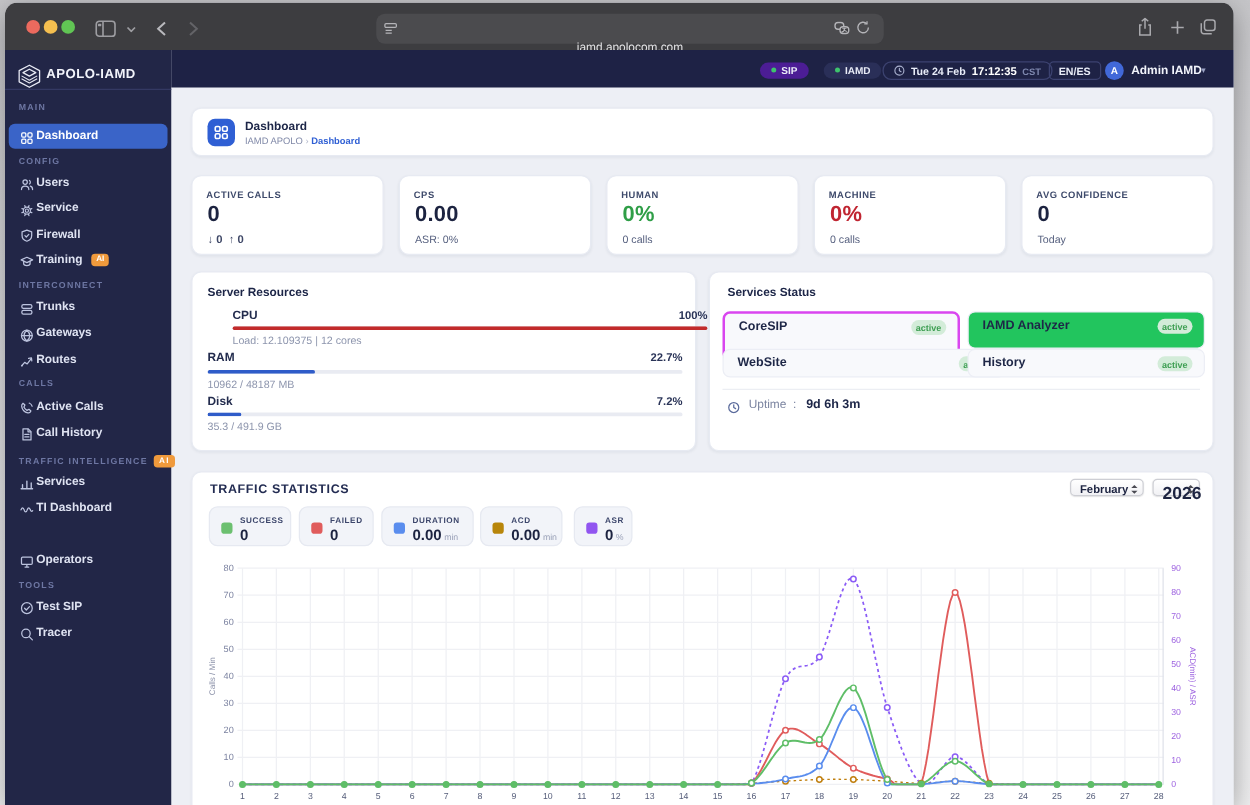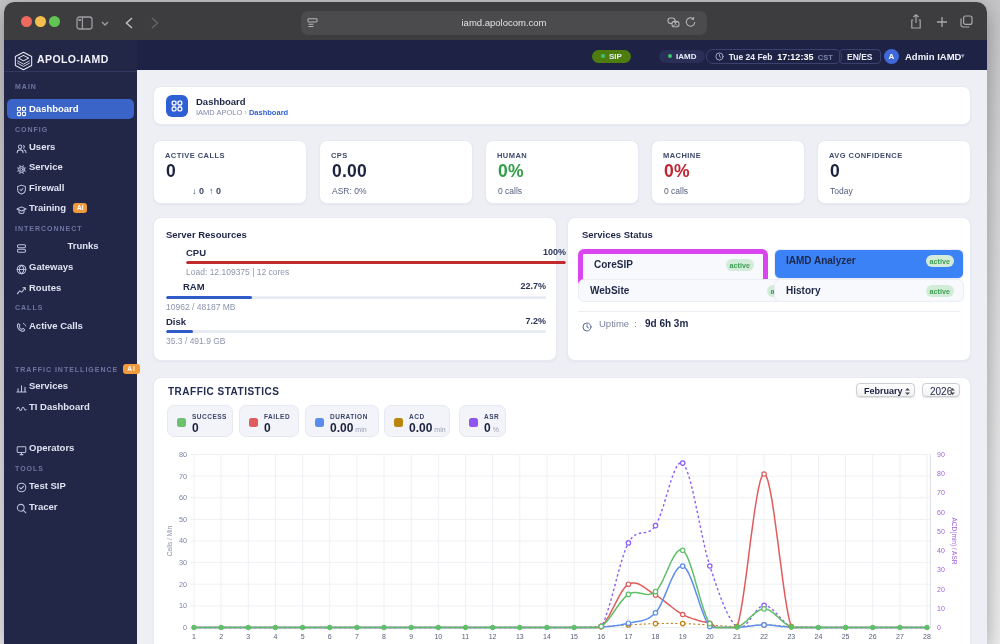--- a/index.html
+++ b/index.html
@@ -40,21 +40,21 @@
       </svg>
 <svg width="8" height="12" viewBox="0 0 8 12" style="position:absolute;left:147px;top:15px" fill="none" stroke="#636367" stroke-width="1.6">
         <path d="M1 1l5.5 5L1 11"></path>
       </svg>
 <div style="position:absolute;left:297px;top:9px;width:406px;height:24px;background:#4b4b4e;border-radius:7px;"></div>
 <svg width="11" height="11" viewBox="0 0 12 12" style="position:absolute;left:303px;top:15px" fill="none" stroke="#b4b4b8" stroke-width="1.1">
         <rect x="1" y="2" width="10" height="3.4" rx="1"></rect>
         <line x1="1.6" y1="8" x2="7" y2="8"></line>
         <line x1="1.6" y1="10.4" x2="7" y2="10.4"></line>
       </svg>
-<div style="position:absolute;left:297px;top:9px;width:406px;height:24px;text-align:center;line-height:24px;font-size:9.5px;color:#e3e3e5">iamd.apolocom.com</div>
+<div style="position:absolute;left:297px;top:25px;width:406px;height:24px;text-align:center;line-height:24px;font-size:9.5px;color:#e3e3e5">iamd.apolocom.com</div>
 <svg width="13" height="11" viewBox="0 0 13 11" style="position:absolute;left:663px;top:15px" fill="none" stroke="#b4b4b8" stroke-width="1.1">
         <rect x="1" y="1" width="7" height="5.4" rx="2.4"></rect>
         <rect x="5" y="4.4" width="7" height="5.4" rx="2.4" fill="#3d3d40"></rect>
         <path d="M6.8 5.6h3.4M8.5 5.6v.5c0 1.3-1 2.4-2.4 2.6M8.1 6.1c.3 1.1 1.2 2 2.4 2.1" stroke-width=".9"></path>
       </svg>
 <svg width="11" height="12" viewBox="0 0 12 13" style="position:absolute;left:681px;top:14px" fill="none" stroke="#b4b4b8" stroke-width="1.2">
         <path d="M10.6 6.5a4.6 4.6 0 1 1-1.4-3.3"></path>
         <path d="M9.4 1v2.4H7" stroke-width="1.1"></path>
       </svg>
 <svg width="12" height="15" viewBox="0 0 12 15" style="position:absolute;left:906px;top:12px" fill="none" stroke="#a9a9ad" stroke-width="1.2">
@@ -99,38 +99,42 @@
           </svg></span><span class="lbl">Service</span></div>
 <div class="sit" style="top:137.5px;"><span class="sic"><svg width="11" height="11" viewBox="0 0 12 12" fill="none" stroke="#bcc3de" stroke-width="1.1" stroke-linecap="round" stroke-linejoin="round">
             <path d="M6 1.2l4.2 1.6v3.1c0 2.6-1.8 4.3-4.2 5-2.4-.7-4.2-2.4-4.2-5V2.8z"></path>
             <path d="M4.3 6l1.2 1.2 2.2-2.3"></path>
           </svg></span><span class="lbl">Firewall</span></div>
 <div class="sit" style="top:158px;"><span class="sic"><svg width="11" height="11" viewBox="0 0 12 12" fill="none" stroke="#bcc3de" stroke-width="1.1" stroke-linecap="round" stroke-linejoin="round">
             <path d="M6 2L11 4.3 6 6.6 1 4.3z"></path>
             <path d="M3.2 5.4v2.3c0 .8 1.3 1.5 2.8 1.5s2.8-.7 2.8-1.5V5.4"></path>
           </svg></span><span class="lbl">Training</span><span class="ai">AI</span></div>
 <div class="slb" style="top:184.5px;">INTERCONNECT</div>
-<div class="sit" style="top:196px;text-align:center;"><span class="sic"><svg width="11" height="11" viewBox="0 0 12 12" fill="none" stroke="#bcc3de" stroke-width="1.1" stroke-linecap="round" stroke-linejoin="round">
+<div class="sit" style="top:196px;"><span class="sic"><svg width="11" height="11" viewBox="0 0 12 12" fill="none" stroke="#bcc3de" stroke-width="1.1" stroke-linecap="round" stroke-linejoin="round">
             <rect x="1.6" y="1.8" width="8.8" height="3.4" rx="1.4"></rect>
             <rect x="1.6" y="6.8" width="8.8" height="3.4" rx="1.4"></rect>
           </svg></span><span class="lbl">Trunks</span></div>
 <div class="sit" style="top:217px;"><span class="sic"><svg width="11" height="11" viewBox="0 0 12 12" fill="none" stroke="#bcc3de" stroke-width="1.1" stroke-linecap="round" stroke-linejoin="round">
             <circle cx="6" cy="6" r="4.7"></circle>
             <path d="M1.3 6h9.4M6 1.3c-3.4 3-3.4 6.4 0 9.4 3.4-3 3.4-6.4 0-9.4z"></path>
           </svg></span><span class="lbl">Gateways</span></div>
 <div class="sit" style="top:237.5px;"><span class="sic"><svg width="11" height="11" viewBox="0 0 12 12" fill="none" stroke="#bcc3de" stroke-width="1.1" stroke-linecap="round" stroke-linejoin="round">
             <path d="M1.5 10.5l2.6-3 2.2 1.4 3.5-4.6"></path>
             <path d="M7.5 4.1l2.5-.4.3 2.5"></path>
             <circle cx="1.8" cy="10.4" r=".7" fill="#bcc3de" stroke="none"></circle>
           </svg></span><span class="lbl">Routes</span></div>
 <div class="slb" style="top:264px;">CALLS</div>
 <div class="sit" style="top:275.5px;"><span class="sic"><svg width="11" height="11" viewBox="0 0 12 12" fill="none" stroke="#bcc3de" stroke-width="1.1" stroke-linecap="round" stroke-linejoin="round">
             <path d="M2.6 1.8l1.7 1.5-.9 1.8c.5 1.2 1.5 2.3 2.7 2.9l1.7-1 1.7 1.5c-.5 1.2-1.5 1.9-2.7 1.6-2.6-.6-4.8-2.8-5.3-5.5-.2-1.1.2-2.1 1.1-2.8z"></path>
             <path d="M8 1.6c1.3.5 2.2 1.5 2.6 2.8" stroke-width="1"></path>
           </svg></span><span class="lbl">Active Calls</span></div>
+<div class="sit" style="top:296.5px;"><span class="sic"><svg width="11" height="11" viewBox="0 0 12 12" fill="none" stroke="#bcc3de" stroke-width="1.1" stroke-linecap="round" stroke-linejoin="round">
+            <path d="M2.6 1.2h4.6l2.4 2.4v7.2H2.6z"></path>
+            <path d="M7 1.4v2.4h2.4M4.2 6h3.6M4.2 8.2h3.6"></path>
+          </svg></span><span class="lbl">Call History</span></div>
 <div class="slb" style="top:323.5px;">TRAFFIC INTELLIGENCE<span class="ai" style="margin-left:5px">AI</span></div>
 <div class="sit" style="top:335.5px;"><span class="sic"><svg width="11" height="11" viewBox="0 0 12 12" fill="none" stroke="#bcc3de" stroke-width="1.1" stroke-linecap="round" stroke-linejoin="round">
             <path d="M2.2 10.6V7.4M6 10.6V4.2M9.8 10.6V5.8M1 10.9h10" stroke-width="1.2"></path>
           </svg></span><span class="lbl">Services</span></div>
 <div class="sit" style="top:356.5px;"><span class="sic"><svg width="11" height="11" viewBox="0 0 12 12" fill="none" stroke="#bcc3de" stroke-width="1.1" stroke-linecap="round" stroke-linejoin="round">
             <path d="M.9 6.4c.9-2.4 2-2.4 2.7 0 .8 2.5 1.9 2.5 2.7 0 .9-2.4 2-2.4 2.7 0 .5 1.4 1.3 1.7 2.1.7"></path>
           </svg></span><span class="lbl">TI Dashboard</span></div>
 <div class="sit" style="top:398px;"><span class="sic"><svg width="11" height="11" viewBox="0 0 12 12" fill="none" stroke="#bcc3de" stroke-width="1.1" stroke-linecap="round" stroke-linejoin="round">
             <rect x="1.3" y="1.8" width="9.4" height="6.4" rx="1"></rect>
             <path d="M4.4 10.5h3.2M6 8.4v2"></path>
@@ -142,21 +146,21 @@
           </svg></span><span class="lbl">Test SIP</span></div>
 <div class="sit" style="top:456.5px;"><span class="sic"><svg width="11" height="11" viewBox="0 0 12 12" fill="none" stroke="#bcc3de" stroke-width="1.1" stroke-linecap="round" stroke-linejoin="round">
             <circle cx="5.2" cy="5.2" r="3.7"></circle>
             <path d="M8 8l2.8 2.8"></path>
           </svg></span><span class="lbl">Tracer</span></div>
   </div>
   <div id="head"></div>
 </div>
 <div id="overlay" style="position:absolute;left:0;top:0;width:1000px;height:644px;">
 
-<div style="position:absolute;left:592px;top:50px;height:13px;background:#4d7c0f;border-radius:7px;padding:0 9px;line-height:13px;font-size:8px;font-weight:700;color:#e9ecf7"><span style="display:inline-block;width:4px;height:4px;border-radius:2px;background:#3ec46d;margin-right:4px;vertical-align:1px"></span>SIP</div>
+<div style="position:absolute;left:608px;top:50px;height:13px;background:#4c1d95;border-radius:7px;padding:0 9px;line-height:13px;font-size:8px;font-weight:700;color:#e9ecf7"><span style="display:inline-block;width:4px;height:4px;border-radius:2px;background:#3ec46d;margin-right:4px;vertical-align:1px"></span>SIP</div>
 <div style="position:absolute;left:659px;top:50px;height:13px;background:#2a2f58;border-radius:7px;padding:0 9px;line-height:13px;font-size:8px;font-weight:700;color:#e9ecf7"><span style="display:inline-block;width:4px;height:4px;border-radius:2px;background:#3ec46d;margin-right:4px;vertical-align:1px"></span>IAMD</div>
 <div style="position:absolute;left:706px;top:49px;height:15px;border:1px solid #3c4270;border-radius:7px;padding:0 8px;line-height:14px;font-size:8.5px;font-weight:700;color:#e9edf8"><svg width="9" height="9" viewBox="0 0 12 12" fill="none" stroke="#aab1cf" stroke-width="1.2" stroke-linecap="round" style="vertical-align:-1px">
         <circle cx="6" cy="6" r="4.8"></circle>
         <path d="M6 3.4V6l1.8 1.1"></path>
       </svg>&nbsp; Tue 24 Feb <b style="color:#fff;font-size:9px">&nbsp;17:12:35</b> <span style="color:#7d86ad;font-size:7.5px">&nbsp;CST</span></div>
 <div style="position:absolute;left:839px;top:49px;height:15px;border:1px solid #3c4270;border-radius:4px;padding:0 7px;line-height:14px;font-size:8.5px;font-weight:700;color:#e9ecf7">EN/ES</div>
 <div style="position:absolute;left:884px;top:49px;width:15px;height:15px;border-radius:8px;background:#4168d9;color:#fff;font-size:8px;font-weight:700;text-align:center;line-height:15px">A</div>
 <div style="position:absolute;left:905px;top:51px;font-size:9.5px;font-weight:700;color:#f2f4fb">Admin IAMD</div>
 <div style="position:absolute;left:961px;top:52px;font-size:7px;color:#9aa2c4">▾</div>
 
@@ -167,21 +171,21 @@
         <rect x="7" y="1.2" width="3.8" height="3.8" rx="1.2"></rect>
         <rect x="1.2" y="7" width="3.8" height="3.8" rx="1.2"></rect>
         <rect x="7" y="7" width="3.8" height="3.8" rx="1.2"></rect>
       </svg>
     </div>
 <div style="position:absolute;left:196px;top:96px;font-size:9.5px;font-weight:700;color:#1c2547">Dashboard</div>
 <div style="position:absolute;left:196px;top:107.5px;font-size:7.5px;color:#8089a8">IAMD APOLO <span style="color:#aab0c5">›</span> <b style="color:#2f5fd4">Dashboard</b></div>
 <div class="card" style="left:153px;top:140px;width:154px;height:64px;">
       <div class="slab">ACTIVE CALLS</div>
       <div style="position:absolute;left:12px;top:20px;font-size:17.5px;font-weight:700;color:#1c2340;letter-spacing:.2px">0</div>
-      <div style="position:absolute;left:12px;top:45px;font-size:8.5px;color:#555f7e;margin-left:26px;"><b style="color:#3f4867;font-size:9px">↓ 0&nbsp; ↑ 0</b></div>
+      <div style="position:absolute;left:12px;top:45px;font-size:8.5px;color:#555f7e;"><b style="color:#3f4867;font-size:9px">↓ 0&nbsp; ↑ 0</b></div>
     </div>
 <div class="card" style="left:319px;top:140px;width:154px;height:64px;">
       <div class="slab">CPS</div>
       <div style="position:absolute;left:12px;top:20px;font-size:17.5px;font-weight:700;color:#1c2340;letter-spacing:.2px">0.00</div>
       <div style="position:absolute;left:12px;top:45px;font-size:8.5px;color:#555f7e;text-align:right;">ASR: 0%</div>
     </div>
 <div class="card" style="left:485px;top:140px;width:154px;height:64px;">
       <div class="slab">HUMAN</div>
       <div style="position:absolute;left:12px;top:20px;font-size:17.5px;font-weight:700;color:#2f9e47;letter-spacing:.2px">0%</div>
       <div style="position:absolute;left:12px;top:45px;font-size:8.5px;color:#555f7e;">0 calls</div>
@@ -199,41 +203,41 @@
 <div class="card" style="left:153px;top:217px;width:404px;height:144px;">
       <div style="position:absolute;left:12px;top:11px;font-size:9.5px;font-weight:700;color:#1c2547">Server Resources</div>
       <div style="position:absolute;left:12px;top:28.5px;width:380px;margin-left:20px;">
         <div style="font-size:9.5px;font-weight:700;color:#222b4d;">CPU<span style="float:right;font-weight:700;color:#2a3458;font-size:9px">100%</span></div>
         <div style="margin-top:3.5px;height:3px;border-radius:2px;background:#e9ebf2;overflow:hidden">
           <div style="width:100%;height:3px;border-radius:2px;background:#c22b2b"></div>
         </div>
         <div style="margin-top:3px;font-size:8.5px;color:#8d95ad;">Load: 12.109375 | 12 cores</div>
       </div>
       <div style="position:absolute;left:12px;top:63px;width:380px;">
-        <div style="font-size:9.5px;font-weight:700;color:#222b4d;margin-left:17px;">RAM<span style="float:right;font-weight:700;color:#2a3458;font-size:9px">22.7%</span></div>
+        <div style="font-size:9.5px;font-weight:700;color:#222b4d;">RAM<span style="float:right;font-weight:700;color:#2a3458;font-size:9px">22.7%</span></div>
         <div style="margin-top:3.5px;height:3px;border-radius:2px;background:#e9ebf2;overflow:hidden">
           <div style="width:22.7%;height:3px;border-radius:2px;background:#2f5cc9"></div>
         </div>
         <div style="margin-top:3px;font-size:8.5px;color:#8d95ad;">10962 / 48187 MB</div>
       </div>
       <div style="position:absolute;left:12px;top:97.5px;width:380px;">
         <div style="font-size:9.5px;font-weight:700;color:#222b4d;">Disk<span style="float:right;font-weight:700;color:#2a3458;font-size:9px">7.2%</span></div>
         <div style="margin-top:3.5px;height:3px;border-radius:2px;background:#e9ebf2;overflow:hidden">
           <div style="width:7.2%;height:3px;border-radius:2px;background:#2f5cc9"></div>
         </div>
         <div style="margin-top:3px;font-size:8.5px;color:#8d95ad;">35.3 / 491.9 GB</div>
       </div>
     </div>
 <div class="card" style="left:567px;top:217px;width:404px;height:144px;">
       <div style="position:absolute;left:14px;top:11px;font-size:9.5px;font-weight:700;color:#1c2547">Services Status</div>
-      <div style="position:absolute;left:10px;top:31px;width:190px;height:40px;background:#f8f9fc;border:5px solid #d946ef;border-radius:6px;">
+      <div style="position:absolute;left:10px;top:31px;width:190px;height:40px;background:#f8f9fc;border:2px solid #d946ef;border-radius:6px;">
         <span style="position:absolute;left:11px;top:5px;font-size:10px;font-weight:700;color:#1e2747">CoreSIP</span>
         <span style="position:absolute;right:9px;top:5px;background:#d3ecd9;color:#3d9e52;font-size:7.2px;font-weight:700;padding:1.5px 4px;border-radius:6px;">active</span>
       </div>
-      <div style="position:absolute;left:206px;top:31px;width:190px;height:30px;background:#3b82f6;border:1px solid #eceef5;border-radius:6px;">
+      <div style="position:absolute;left:206px;top:31px;width:190px;height:30px;background:#22c55e;border:1px solid #eceef5;border-radius:6px;">
         <span style="position:absolute;left:11px;top:5px;font-size:10px;font-weight:700;color:#1e2747">IAMD Analyzer</span>
         <span style="position:absolute;right:9px;top:5px;background:#d3ecd9;color:#3d9e52;font-size:7.2px;font-weight:700;padding:1.5px 4px;border-radius:6px;">active</span>
       </div>
       <div style="position:absolute;left:10px;top:61px;width:227px;height:23px;background:#f8f9fc;border:1px solid #eceef5;border-radius:6px;">
         <span style="position:absolute;left:11px;top:5px;font-size:10px;font-weight:700;color:#1e2747">WebSite</span>
         <span style="position:absolute;right:9px;top:5px;background:#d3ecd9;color:#3d9e52;font-size:7.2px;font-weight:700;padding:1.5px 4px;border-radius:6px;">active</span>
       </div>
       <div style="position:absolute;left:206px;top:61px;width:190px;height:23px;background:#f8f9fc;border:1px solid #eceef5;border-radius:6px;">
         <span style="position:absolute;left:11px;top:5px;font-size:10px;font-weight:700;color:#1e2747">History</span>
         <span style="position:absolute;right:9px;top:5px;background:#d3ecd9;color:#3d9e52;font-size:7.2px;font-weight:700;padding:1.5px 4px;border-radius:6px;">active</span>
@@ -249,21 +253,21 @@
       <div style="position:absolute;left:14px;top:8px;font-size:10px;font-weight:700;letter-spacing:.5px;color:#232c52">TRAFFIC STATISTICS</div>
     </div>
     <div style="position:absolute;left:856px;top:383px;width:59px;height:14px;background:linear-gradient(#ffffff,#f1f1f4);border:1px solid #cdced4;border-radius:4px;box-shadow:0 .5px 1px rgba(0,0,0,.12);">
       <span style="position:absolute;left:7px;top:2px;font-size:9px;font-weight:600;color:#1c2340">February</span>
       <svg width="7" height="9" viewBox="0 0 7 9" style="position:absolute;right:3px;top:2.5px">
         <path d="M1 3.4L3.5 1 6 3.4z" fill="#4a4a52"></path>
         <path d="M1 5.6L3.5 8 6 5.6z" fill="#4a4a52"></path>
       </svg>
     </div>
     <div style="position:absolute;left:922px;top:383px;width:38px;height:14px;background:linear-gradient(#ffffff,#f1f1f4);border:1px solid #cdced4;border-radius:4px;box-shadow:0 .5px 1px rgba(0,0,0,.12);">
-      <span style="position:absolute;left:7px;top:2px;font-size:10px;font-weight:400;color:#1c2340">2026</span>
+      <span style="position:absolute;left:7px;top:2px;font-size:14px;font-weight:700;color:#1c2340">2026</span>
       <svg width="7" height="9" viewBox="0 0 7 9" style="position:absolute;right:3px;top:2.5px">
         <path d="M1 3.4L3.5 1 6 3.4z" fill="#4a4a52"></path>
         <path d="M1 5.6L3.5 8 6 5.6z" fill="#4a4a52"></path>
       </svg>
     </div>
     <div style="position:absolute;left:167px;top:405px;width:66px;height:32px;background:#f2f4f9;border:1px solid #e6e9f1;border-radius:7px;">
       <span style="position:absolute;left:9px;top:11.5px;width:9px;height:9px;border-radius:2.5px;background:#6cc070"></span>
       <span style="position:absolute;left:24px;top:7px;font-size:6.5px;font-weight:700;letter-spacing:.5px;color:#3c466b">SUCCESS</span>
       <span style="position:absolute;left:24px;top:15px;font-size:12px;font-weight:700;color:#1c2340">0</span>
     </div>

